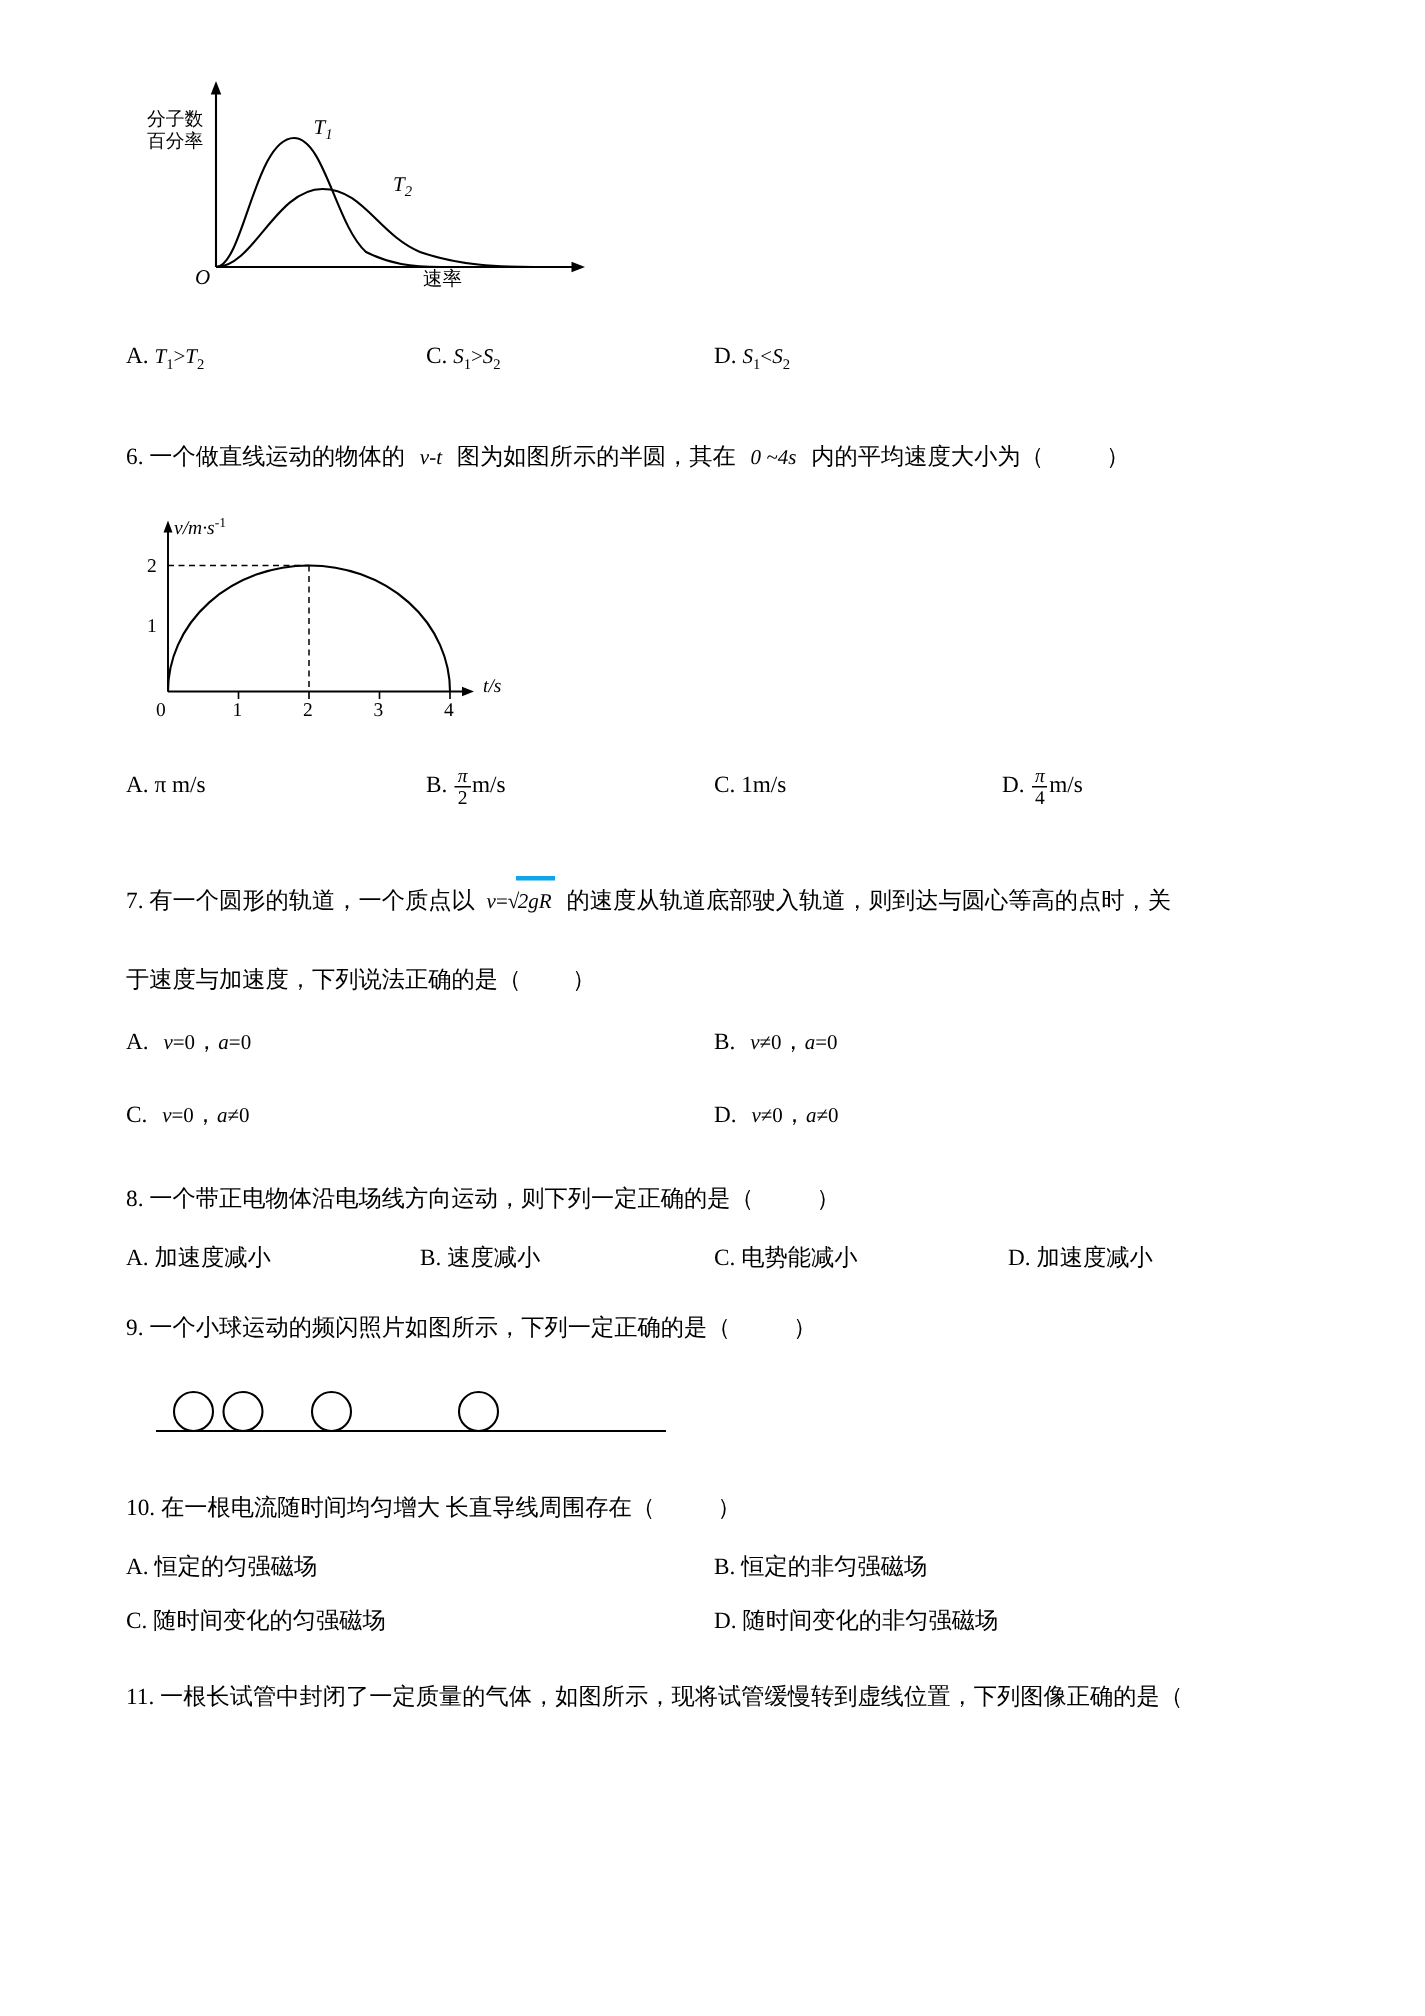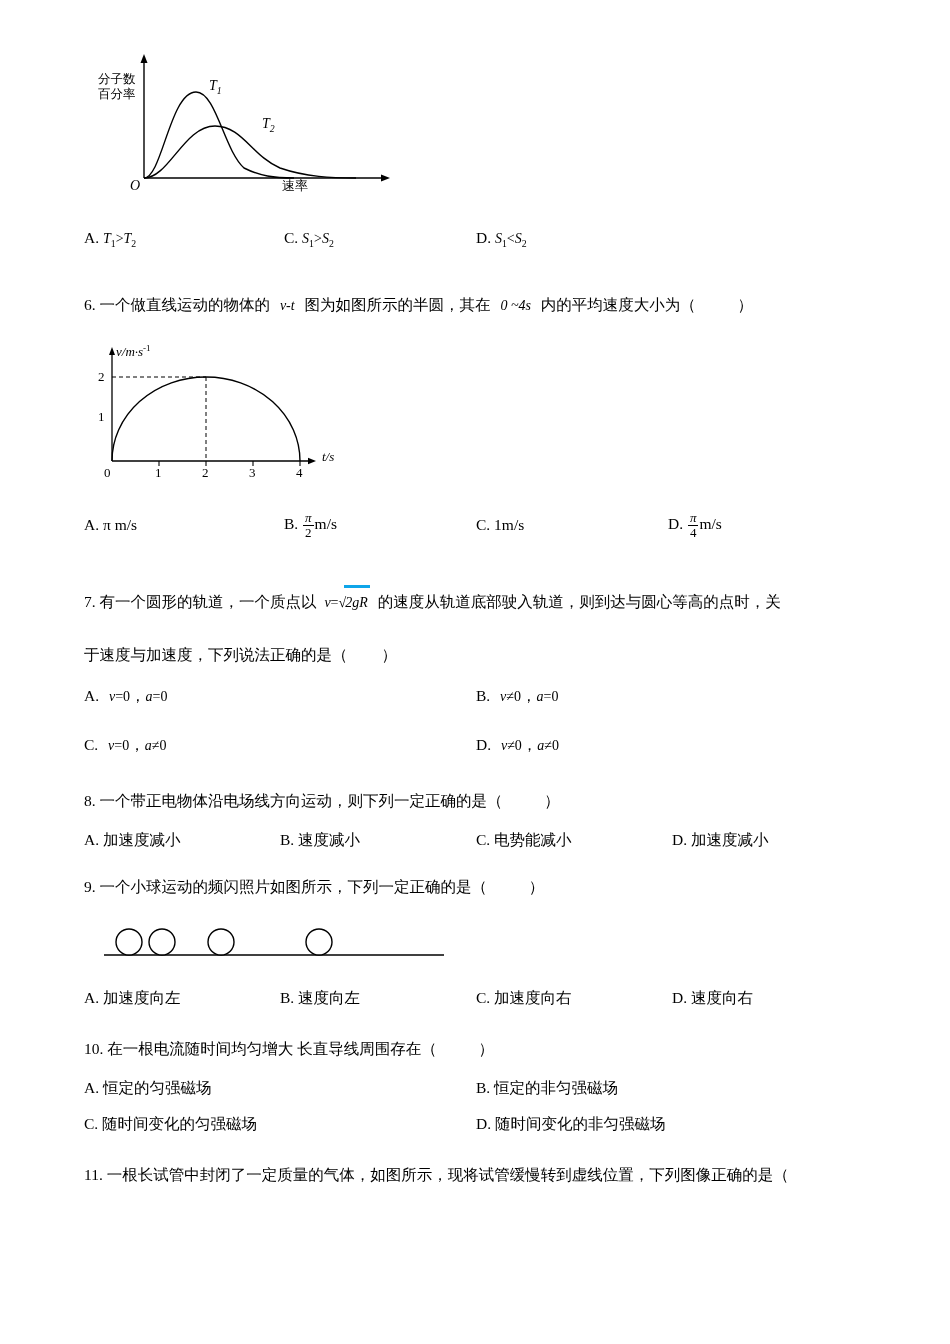--- a/index.html
+++ b/index.html
@@ -259,38 +259,20 @@
     <div class="fig" style="height:60px;margin-top:8px;">
       <svg width="400" height="60" viewBox="0 0 400 60">
         <line x1="20" y1="45" x2="360" y2="45" stroke="#000" stroke-width="1.4"></line>
         <circle cx="45" cy="32" r="13" fill="#fff" stroke="#000" stroke-width="1.4"></circle>
         <circle cx="78" cy="32" r="13" fill="#fff" stroke="#000" stroke-width="1.4"></circle>
         <circle cx="137" cy="32" r="13" fill="#fff" stroke="#000" stroke-width="1.4"></circle>
         <circle cx="235" cy="32" r="13" fill="#fff" stroke="#000" stroke-width="1.4"></circle>
       </svg>
     </div>
 
-    <div class="opt-row" style="margin-top:14px;">
-      <div class="opt" style="width:196px;">
-        <span>A.</span>
-        <span>加速度向左</span>
-      </div>
-      <div class="opt" style="width:196px;">
-        <span>B.</span>
-        <span>速度向左</span>
-      </div>
-      <div class="opt" style="width:196px;">
-        <span>C.</span>
-        <span>加速度向右</span>
-      </div>
-      <div class="opt">
-        <span>D.</span>
-        <span>速度向右</span>
-      </div>
-    </div>
 
     <p class="q-text" style="margin-top:22px;">
       <span>10.</span>
       <span>在一根电流随时间均匀增大  长直导线周围存在（</span>
       <span style="display:inline-block;width:34px;"></span>
       <span>）</span>
     </p>
     <div class="opt-row" style="margin-top:10px;">
       <div class="opt" style="width:392px;">
         <span>A.</span>

